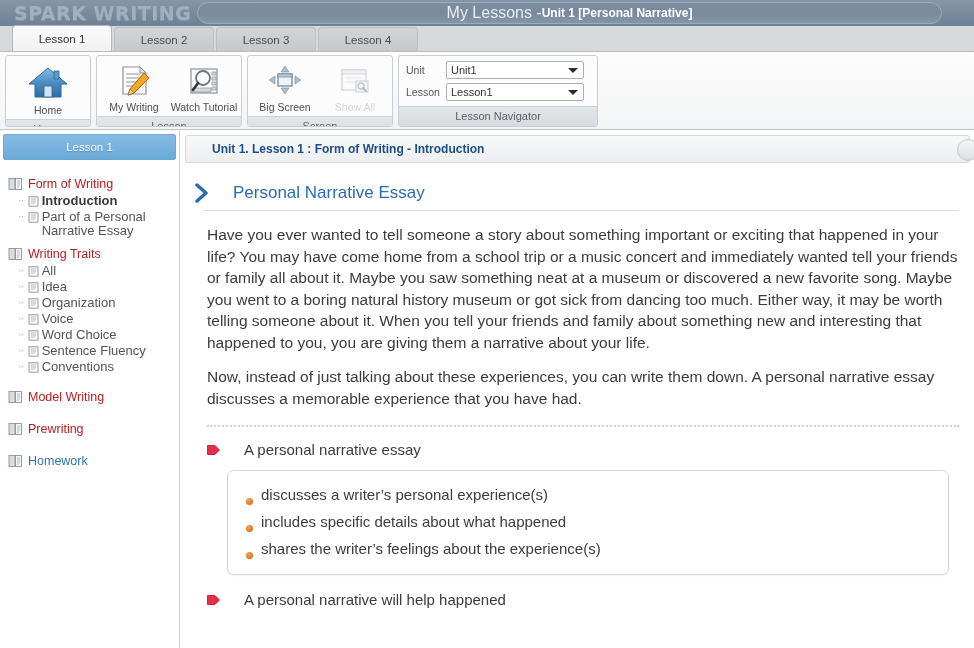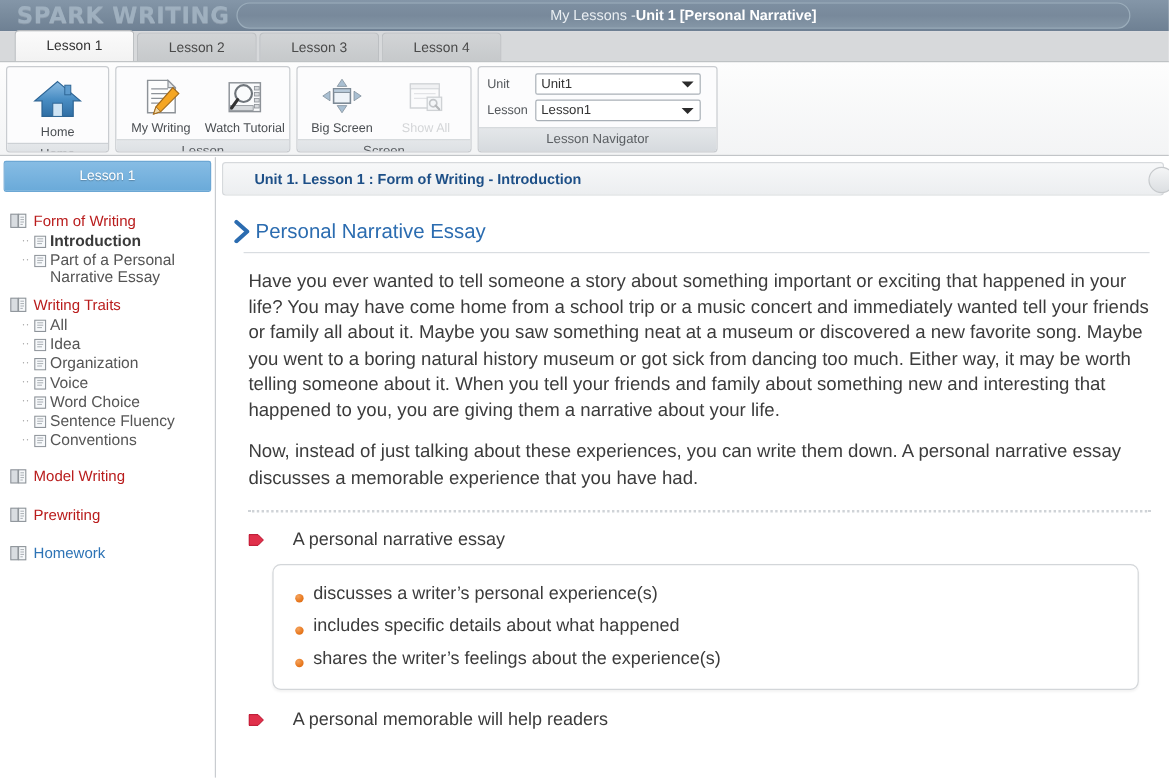--- a/index.html
+++ b/index.html
@@ -27,21 +27,21 @@
     white-space: nowrap;
   }
   #title-pill {
     position: absolute; left: 197px; top: 2px;
     width: 745px; height: 22px;
     border-radius: 11px;
     background: linear-gradient(to bottom, #7d8fa1 0%, #78899b 50%, #8496a6 100%);
     border: 1px solid #9badbb;
     display: flex; align-items: center; justify-content: center;
   }
-  #title-pill .t-normal { color: #e9eef2; font-size: 12px; }
+  #title-pill .t-normal { color: #e9eef2; font-size: 16px; }
   #title-pill .t-bold { color: #ffffff; font-size: 12px; font-weight: bold; }
 
   
   #tab-strip {
     position: absolute; left: 0; top: 26px;
     width: 974px; height: 26px;
     background: #d7d9db;
     border-bottom: 1px solid #b9bcbf;
     display: flex; align-items: flex-end;
     padding-left: 12px;
@@ -189,21 +189,21 @@
     cursor: pointer;
   }
 
   #content-scroll {
     position: absolute; left: 0; top: 38px;
     width: 793px; height: 479px;
     overflow: hidden;
     padding: 0 14px 0 14px;
   }
   #section-title-row {
-    display: flex; align-items: center; gap: 4px;
+    display: flex; align-items: center; gap: 24px;
     margin-top: 14px;
   }
   #section-title {
     font-size: 17px; color: #2b6cb0; font-weight: normal;
   }
   .chev-icon { width: 14px; height: 20px; display: block; flex: none; }
   #section-rule {
     height: 1px; background: #d9dde1;
     margin: 7px 0 0 8px; width: 755px;
   }
@@ -229,21 +229,21 @@
   .fact-box {
     margin: 12px 0 0 32px;
     width: 722px;
     border: 1px solid #d3d6d9;
     border-radius: 7px;
     background: #ffffff;
     box-shadow: 0 1px 2px rgba(0,0,0,0.05);
     padding: 14px 18px 15px 18px;
   }
   .fact-item {
-    display: flex; align-items: center; gap: 8px;
+    display: flex; align-items: flex-end; gap: 8px;
     margin-bottom: 7px;
   }
   .fact-item:last-child { margin-bottom: 0; }
   .dot-icon {
     width: 7px; height: 7px; border-radius: 50%;
     background: radial-gradient(circle at 35% 30%, #f4a25c 0%, #e8781e 60%, #cf6410 100%);
     flex: none; margin-top: 7px;
   }
   .fact-item .ftext { font-size: 15px; color: #3c3c3c; line-height: 20px; }
 </style>
@@ -658,17 +658,17 @@
         <span class="ftext">shares the writer’s feelings about the experience(s)</span>
       </div>
     </div>
 
     <div class="flag-head" style="margin-top:16px;">
       <span>
         <svg class="flag-icon" viewBox="0 0 13 12">
           <path d="M0.5 1.5 H8 L12.5 6 L8 10.5 H0.5 Z" fill="#e0304b" stroke="#b7102b" stroke-width="0.8"></path>
         </svg>
       </span>
-      <span class="fh-text">A personal memorable will help readers</span>
+      <span class="fh-text">A personal narrative will help happened</span>
     </div>
 
   </div>
 </div>
 
 </body></html>

